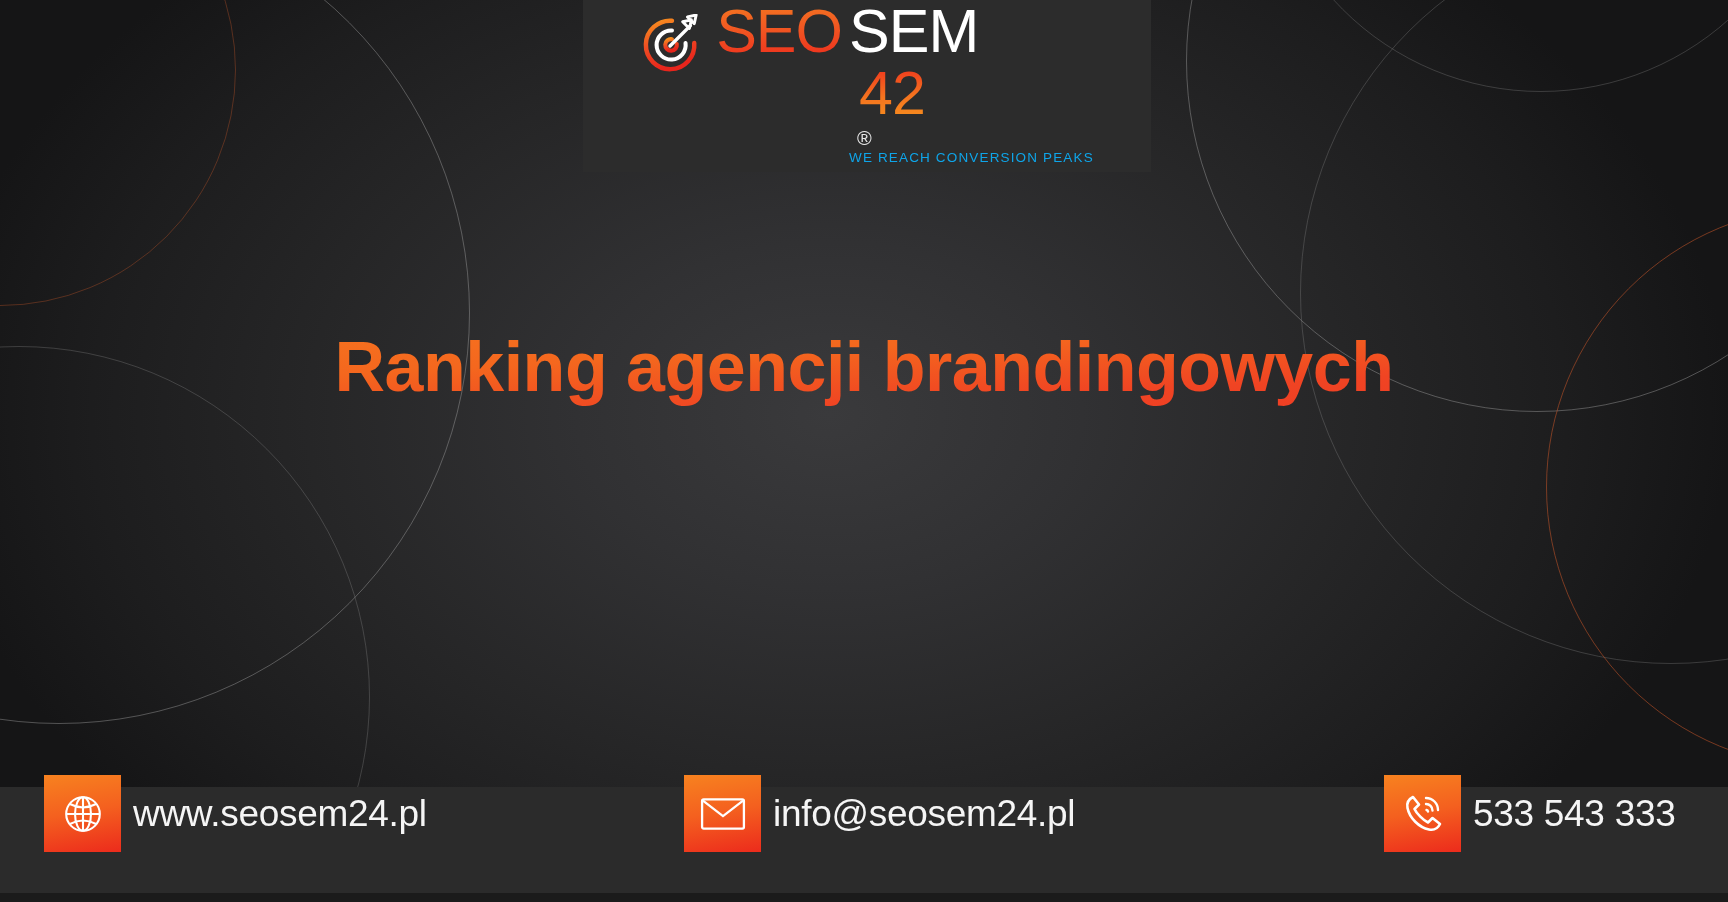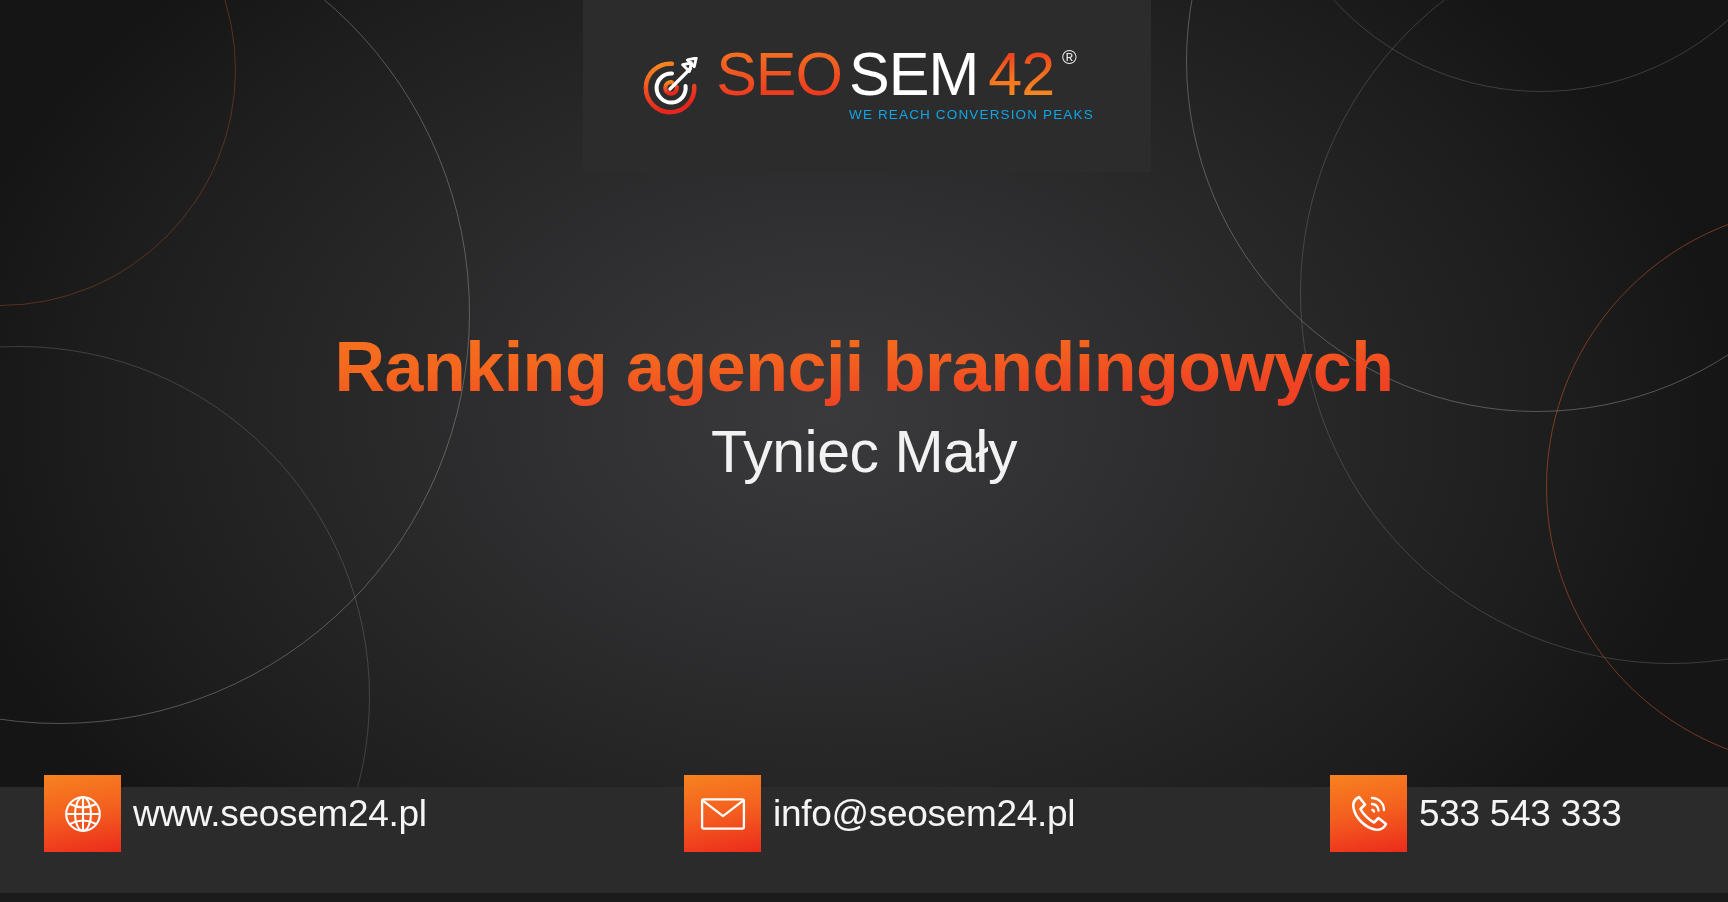--- a/index.html
+++ b/index.html
@@ -74,21 +74,21 @@
     letter-spacing: -1px;
     line-height: 62px;
   }
   .word-seo {
     background: linear-gradient(178deg, #f47b20 0%, #f15a22 42%, #ee2a1d 100%);
     -webkit-background-clip: text;
     background-clip: text;
     color: transparent;
   }
   .logo-right { display: flex; flex-direction: column; margin-left: 7px; }
-  .logo-right-top { display: flex; align-items: flex-start; line-height: 62px; }
+  .logo-right-top { display: flex; align-items: flex-start; line-height: 62px; flex-direction: column; }
   .word-sem { color: #ffffff; font-size: 61px; letter-spacing: -1px; }
   .word-24 {
     font-size: 61px;
     letter-spacing: -1px;
     margin-left: 10px;
     background: linear-gradient(178deg, #ee2a1d 0%, #f4731f 55%, #f7931e 100%);
     -webkit-background-clip: text;
     background-clip: text;
     color: transparent;
   }
@@ -155,21 +155,21 @@
     background: #1b1b1b;
   }
   .contact {
     position: absolute;
     display: flex;
     align-items: center;
     gap: 12px;
   }
   .contact-web   { left: 44px;   top: 775px; }
   .contact-mail  { left: 684px;  top: 775px; }
-  .contact-phone { left: 1330px; top: 775px; }
+  .contact-phone { left: 1384px; top: 775px; }
 
   .contact-icon {
     width: 77px;
     height: 77px;
     background: linear-gradient(170deg, #f7821f 0%, #f4601f 48%, #ec2b1c 100%);
     display: flex;
     align-items: center;
     justify-content: center;
     flex: none;
   }
@@ -228,21 +228,20 @@
           </div>
           <div class="logo-tagline">WE REACH CONVERSION PEAKS</div>
         </div>
       </div>
 
     </div>
   </div>
 
   <div class="headline-wrap">
     <h1 class="headline">Ranking agencji brandingowych</h1>
-    <h2 class="subheadline">Tyniec Mały</h2>
   </div>
 
   <div class="footer-bar"></div>
   <div class="footer-underline"></div>
 
   <div class="contact contact-web">
     <span class="contact-icon">
       <svg viewBox="0 0 40 40" width="42" height="42">
         <circle cx="20" cy="20" r="16" fill="none" stroke="#fff" stroke-width="2"></circle>
         <ellipse cx="20" cy="20" rx="7.6" ry="16" fill="none" stroke="#fff" stroke-width="2"></ellipse>

